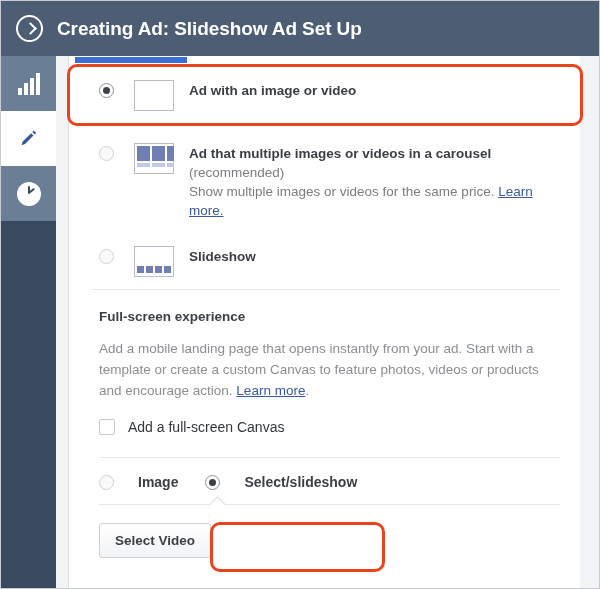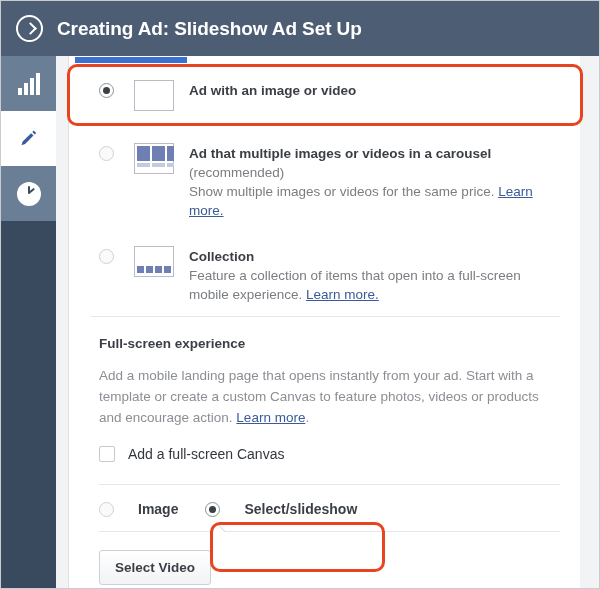--- a/index.html
+++ b/index.html
@@ -420,22 +420,21 @@
 
         <div class="option-row">
           <span class="radio"></span>
           <span class="thumb">
             <span class="thumb-inner t-col">
               <span class="top"></span>
               <span class="s s1"></span><span class="s s2"></span><span class="s s3"></span><span class="s s4"></span>
             </span>
           </span>
           <span class="option-text">
-            <div class="option-title">Collection</div>
-            <div class="option-sub"><span>Feature a collection of items that open into a full-screen mobile experience. </span><a class="link" href="#">Learn more.</a></div>
+            <div class="option-title">Slideshow</div>
           </span>
         </div>
 
         <div class="divider"></div>
 
         <div class="section">
           <div class="section-title">Full-screen experience</div>
           <div class="section-body"><span>Add a mobile landing page that opens instantly from your ad. Start with a template or create a custom Canvas to feature photos, videos or products and encourage action. </span><a class="link" href="#">Learn more</a><span>.</span></div>
 
           <div class="checkrow">

